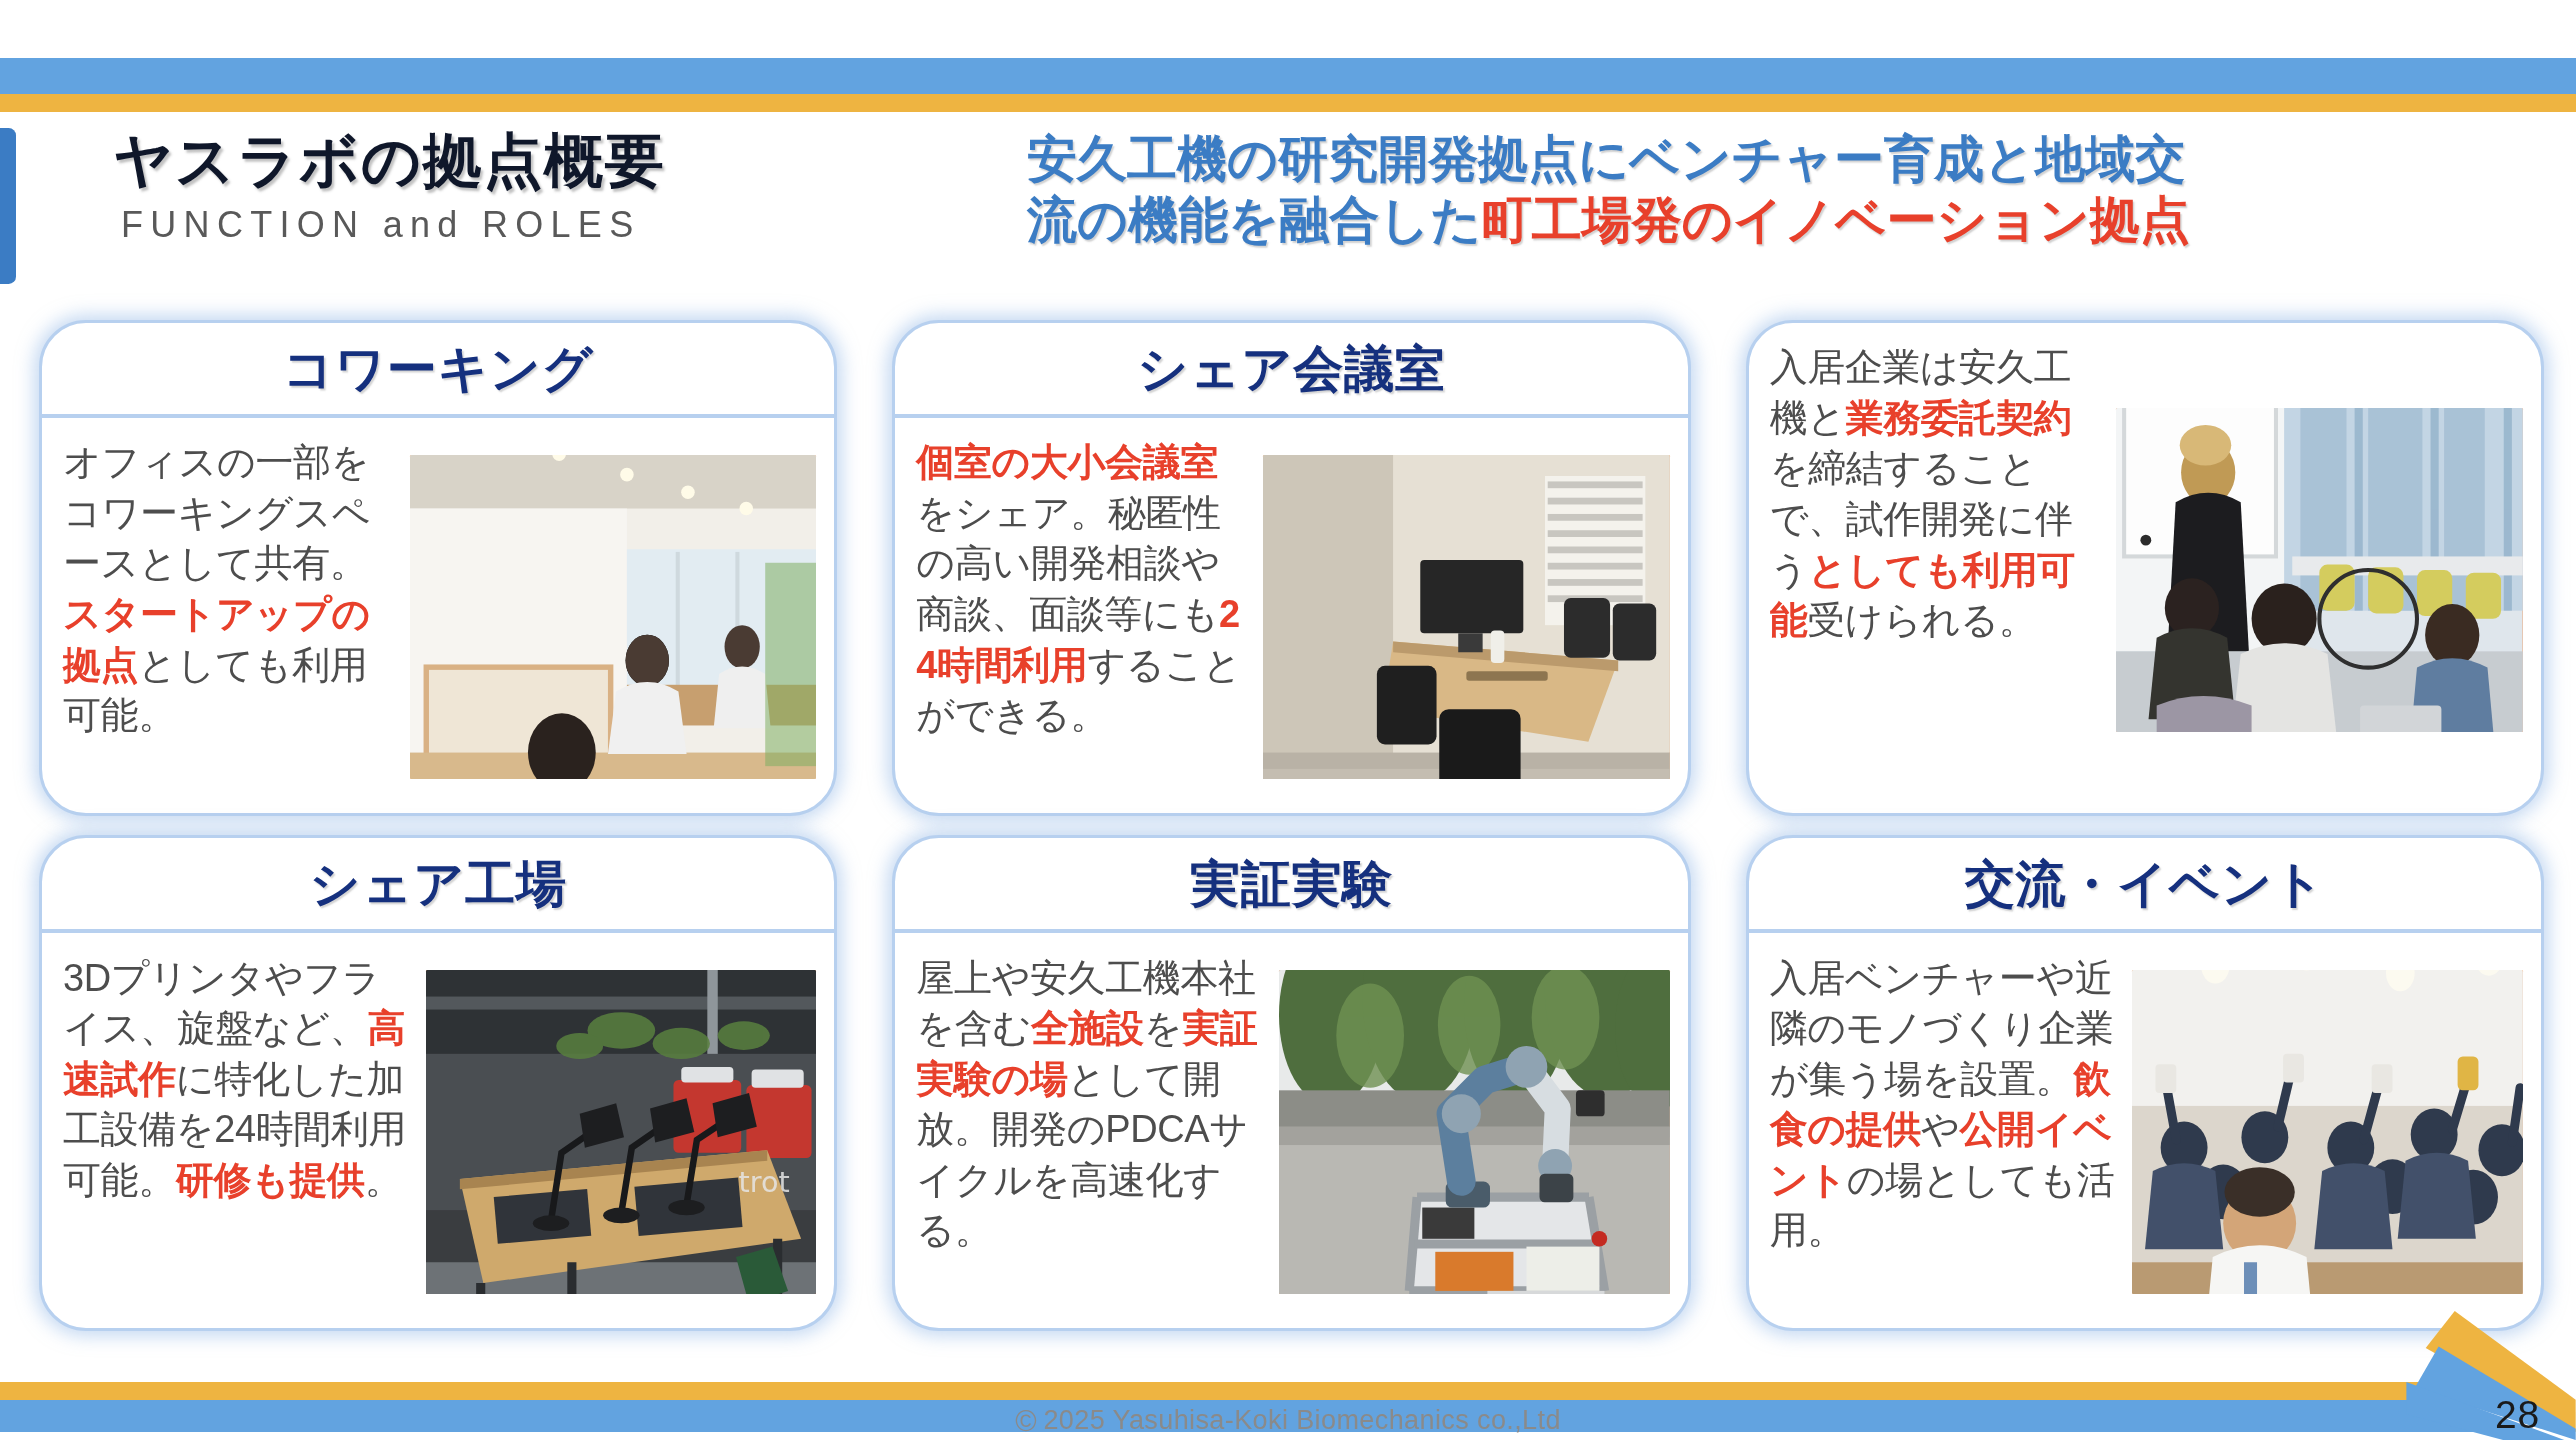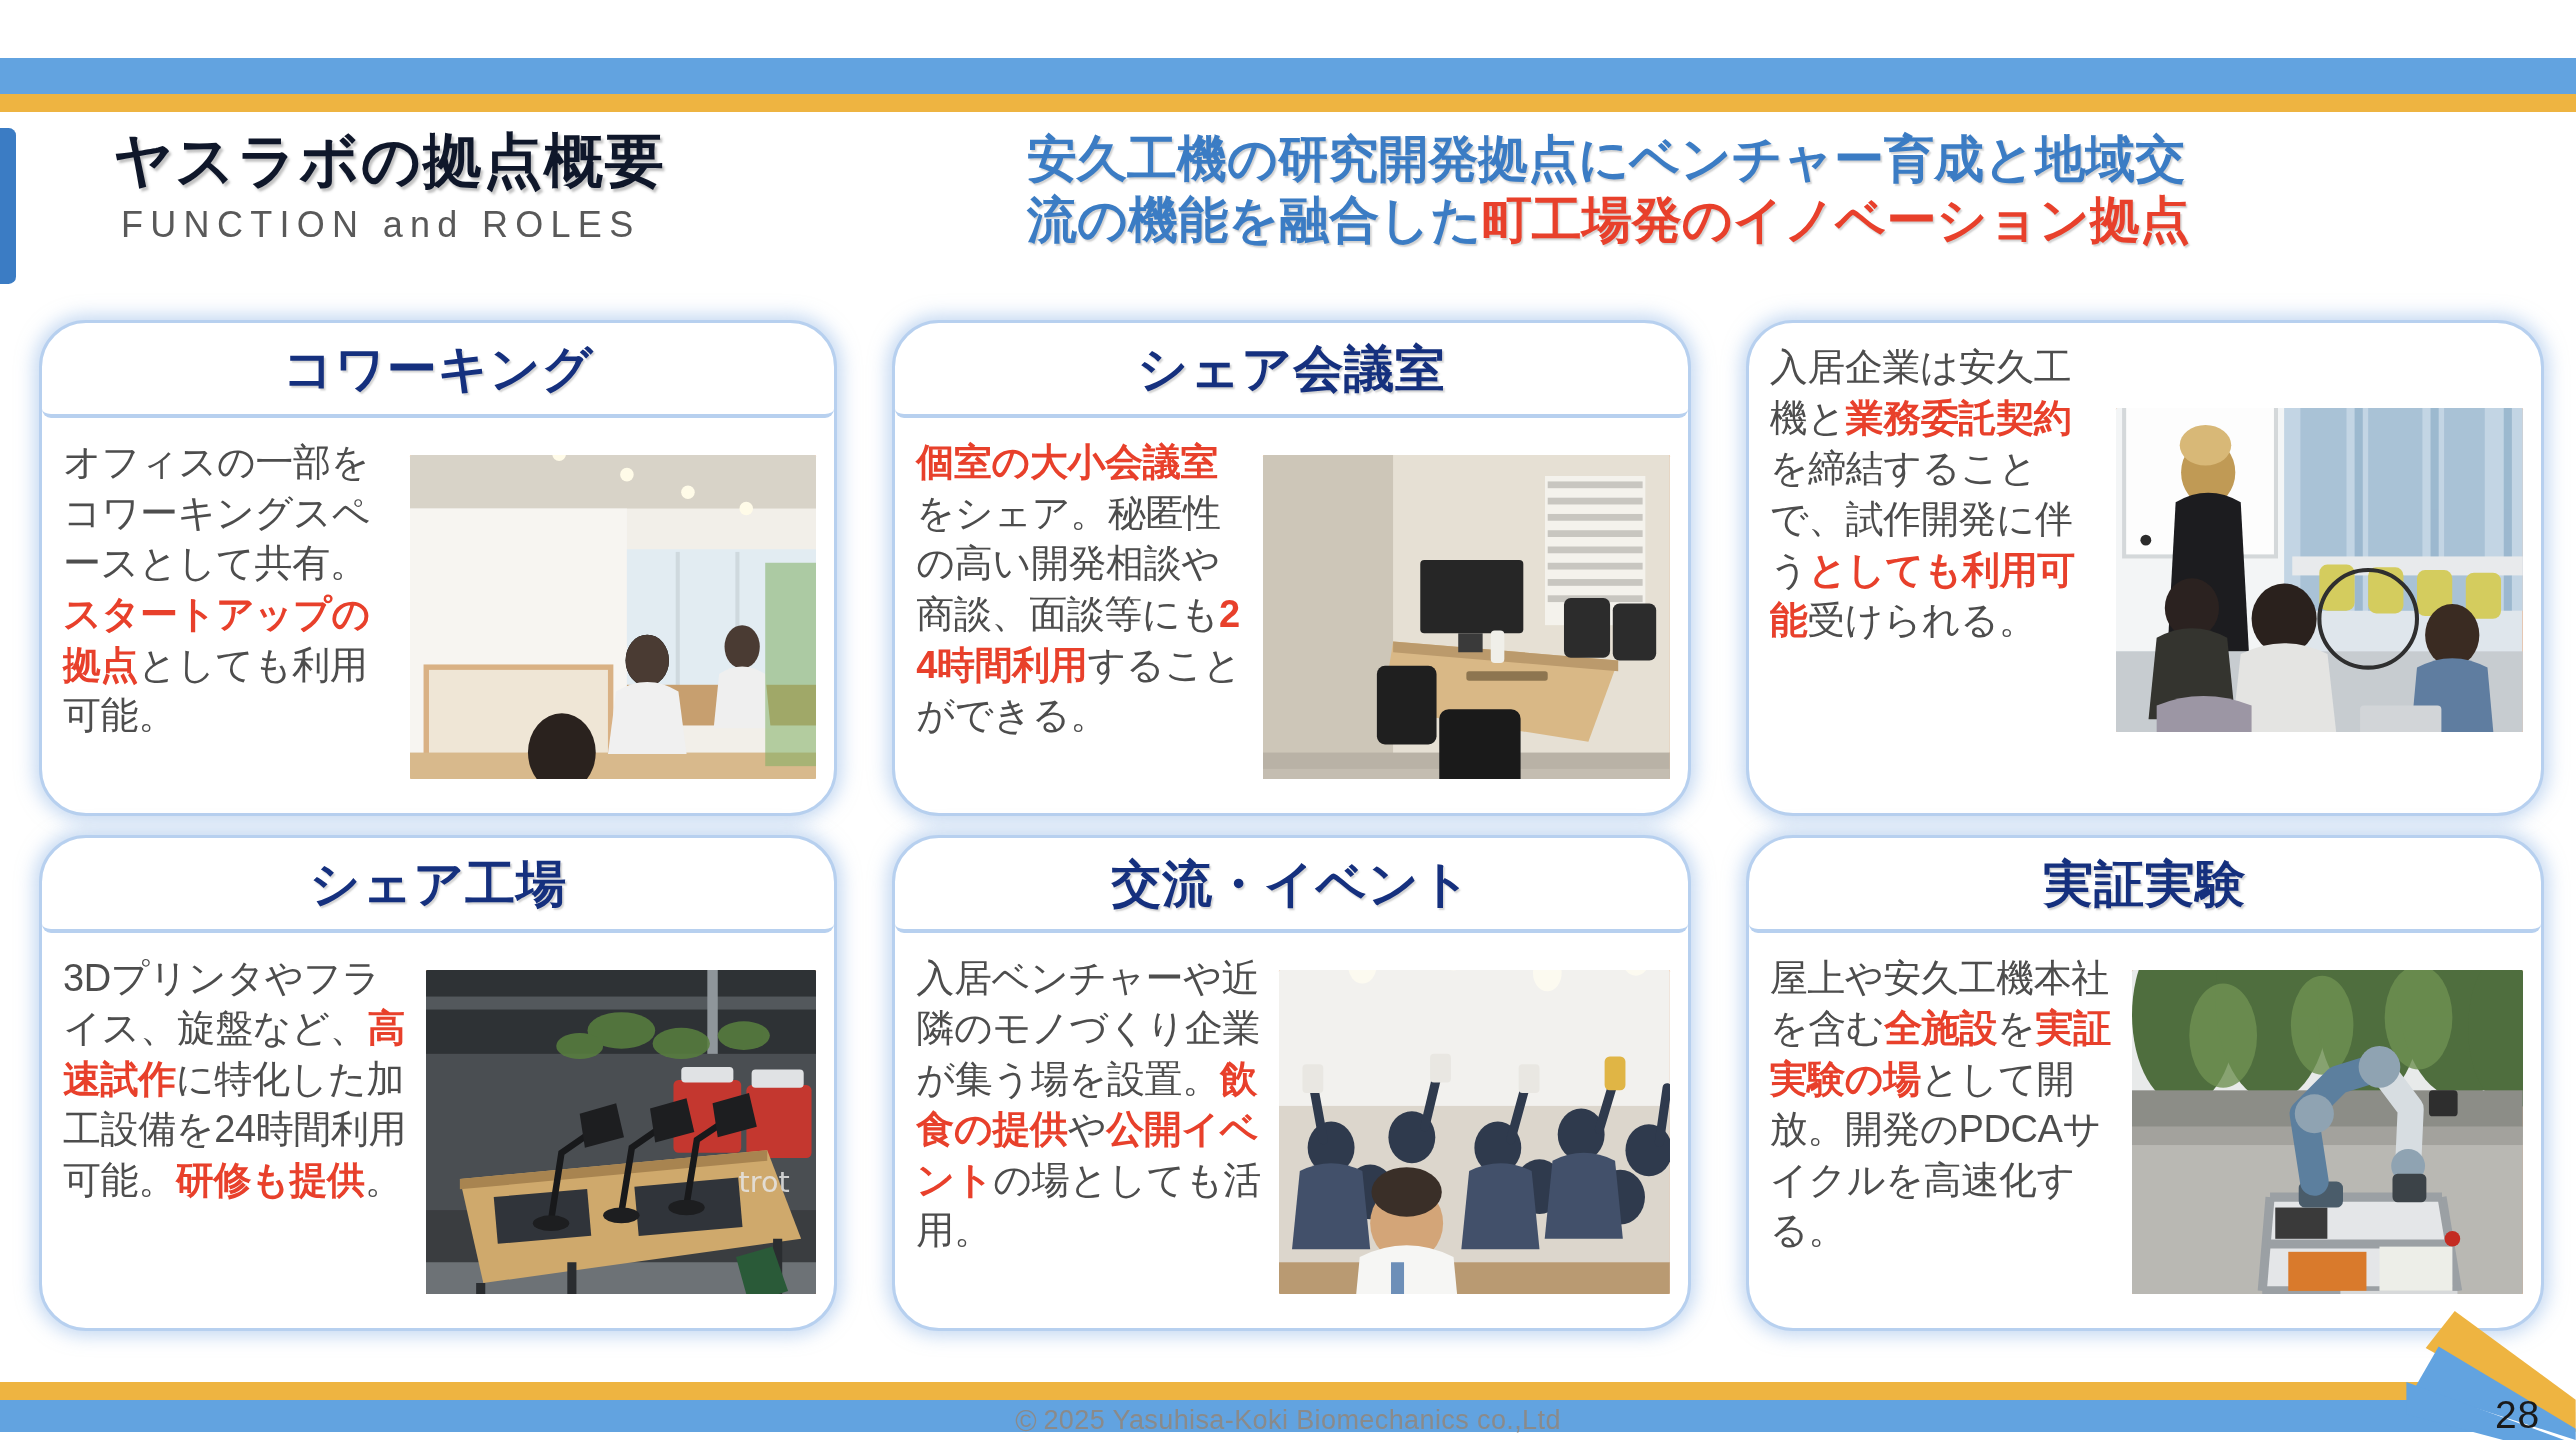--- a/index.html
+++ b/index.html
@@ -70,21 +70,20 @@
     border:3.2px solid #b7d0ef;
     border-radius:47px;
     box-shadow:0 0 18px 4.9px rgba(150,185,232,0.55);
     display:flex; flex-direction:column;
     overflow:hidden;
   }
   .card-head {
     height:95px; flex:0 0 95px;
     display:flex; align-items:center; justify-content:center;
     border-bottom:4px solid #b7d0ef;
-    border-radius:9px;
   }
   .card-title {
     font-size:50px; font-weight:bold; color:#15307e;
     letter-spacing:0.8px; line-height:1;
     text-shadow:1.6px 2.4px 1.6px rgba(140,140,140,0.38);
     white-space:nowrap;
   }
   .card-body {
     flex:1 1 auto;
     display:flex; align-items:flex-start;
@@ -331,20 +330,79 @@
             </g>
             <path d="M238 296 l28 -8 l12 34 l-30 10 Z" fill="#2a5a38"></path>
             <text x="240" y="246" font-family="DejaVu Sans" font-size="22" fill="#e6e6e6" opacity="0.85">trot</text>
           </svg>
         </div>
       </div>
     </div>
 
     <div class="card row2">
       <div class="card-head">
+        <div class="card-title">実証実験</div>
+      </div>
+      <div class="card-body">
+        <div class="card-text"><span>屋上や安久工機本社を含む</span><span class="hot">全施設</span><span>を</span><span class="hot">実証実験の場</span><span>として開放。開発のPDCAサイクルを高速化する。</span></div>
+        <div class="card-photo">
+          <svg viewBox="0 0 300 400" preserveAspectRatio="xMidYMid slice" aria-hidden="true">
+            <rect width="300" height="400" fill="#c9c7c2"></rect>
+            <rect x="0" y="0" width="300" height="170" fill="#e8eaea"></rect>
+            <g fill="#4f6e3e">
+              <ellipse cx="40" cy="110" rx="40" ry="70"></ellipse>
+              <ellipse cx="108" cy="96" rx="44" ry="80"></ellipse>
+              <ellipse cx="182" cy="104" rx="40" ry="72"></ellipse>
+              <ellipse cx="252" cy="90" rx="48" ry="84"></ellipse>
+              <ellipse cx="292" cy="120" rx="34" ry="62"></ellipse>
+            </g>
+            <g fill="#6f9152" opacity="0.8">
+              <ellipse cx="70" cy="126" rx="26" ry="40"></ellipse>
+              <ellipse cx="146" cy="118" rx="24" ry="38"></ellipse>
+              <ellipse cx="220" cy="112" rx="26" ry="40"></ellipse>
+            </g>
+            <rect x="0" y="168" width="300" height="36" fill="#8c8d87"></rect>
+            <rect x="0" y="196" width="300" height="204" fill="#b9b8b3"></rect>
+            <rect x="0" y="196" width="300" height="14" fill="#a3a29d"></rect>
+            <path d="M106 250 L238 250 L250 322 L100 322 Z" fill="#e4e6e8"></path>
+            <g stroke="#9ba0a4" stroke-width="7" fill="none">
+              <path d="M106 250 L100 322"></path>
+              <path d="M238 250 L250 322"></path>
+              <path d="M104 286 L244 286"></path>
+              <path d="M100 322 L250 322"></path>
+              <path d="M106 250 L238 250"></path>
+            </g>
+            <rect x="120" y="292" width="60" height="30" fill="#d97a2c"></rect>
+            <rect x="190" y="288" width="56" height="34" fill="#edeee8"></rect>
+            <rect x="110" y="258" width="40" height="24" fill="#3a3a3a"></rect>
+            <rect x="160" y="322" width="90" height="26" fill="#d7d9da"></rect>
+            <g fill="#2e2e2e">
+              <circle cx="132" cy="362" r="22"></circle>
+              <circle cx="238" cy="356" r="22"></circle>
+            </g>
+            <circle cx="132" cy="362" r="9" fill="#9ea3a6"></circle>
+            <circle cx="238" cy="356" r="9" fill="#9ea3a6"></circle>
+            <g>
+              <rect x="128" y="238" width="34" height="20" rx="5" fill="#4a5c6a"></rect>
+              <path d="M140 238 L132 186 L158 160 L190 150" stroke="#5c7f9e" stroke-width="22" fill="none" stroke-linecap="round" stroke-linejoin="round"></path>
+              <path d="M190 150 L214 182 L212 226" stroke="#d7dde1" stroke-width="20" fill="none" stroke-linecap="round" stroke-linejoin="round"></path>
+              <circle cx="190" cy="150" r="16" fill="#8fa3b2"></circle>
+              <circle cx="140" cy="186" r="15" fill="#8fa3b2"></circle>
+              <circle cx="212" cy="226" r="13" fill="#8fa3b2"></circle>
+              <rect x="200" y="232" width="26" height="22" rx="4" fill="#3c4348"></rect>
+              <rect x="228" y="168" width="22" height="20" rx="3" fill="#2e2e2e"></rect>
+            </g>
+            <rect x="240" y="276" width="12" height="12" rx="6" fill="#c42b22"></rect>
+          </svg>
+        </div>
+      </div>
+    </div>
+
+    <div class="card row2">
+      <div class="card-head">
         <div class="card-title">交流・イベント</div>
       </div>
       <div class="card-body">
         <div class="card-text"><span>入居ベンチャーや近隣のモノづくり企業が集う場を設置。</span><span class="hot">飲食の提供</span><span>や</span><span class="hot">公開イベント</span><span>の場としても活用。</span></div>
         <div class="card-photo">
           <svg viewBox="0 0 300 400" preserveAspectRatio="xMidYMid slice" aria-hidden="true">
             <rect width="300" height="400" fill="#e7e5e0"></rect>
             <rect x="0" y="0" width="300" height="180" fill="#f2f1ee"></rect>
             <g fill="#d8d6d1">
               <rect x="14" y="18" width="76" height="26" rx="4"></rect>
@@ -399,79 +457,20 @@
             <rect x="86" y="300" width="10" height="56" fill="#6d8fb8"></rect>
             <path d="M56 352 q44 -14 88 0 l0 48 l-88 0 Z" fill="#2f3f55"></path>
             <rect x="128" y="352" width="42" height="18" rx="4" fill="#1c1c1c"></rect>
             <rect x="178" y="340" width="64" height="10" fill="#2c2c2c"></rect>
             <ellipse cx="212" cy="334" rx="22" ry="8" fill="#ece9e3"></ellipse>
           </svg>
         </div>
       </div>
     </div>
 
-    <div class="card row2">
-      <div class="card-head">
-        <div class="card-title">実証実験</div>
-      </div>
-      <div class="card-body">
-        <div class="card-text"><span>屋上や安久工機本社を含む</span><span class="hot">全施設</span><span>を</span><span class="hot">実証実験の場</span><span>として開放。開発のPDCAサイクルを高速化する。</span></div>
-        <div class="card-photo">
-          <svg viewBox="0 0 300 400" preserveAspectRatio="xMidYMid slice" aria-hidden="true">
-            <rect width="300" height="400" fill="#c9c7c2"></rect>
-            <rect x="0" y="0" width="300" height="170" fill="#e8eaea"></rect>
-            <g fill="#4f6e3e">
-              <ellipse cx="40" cy="110" rx="40" ry="70"></ellipse>
-              <ellipse cx="108" cy="96" rx="44" ry="80"></ellipse>
-              <ellipse cx="182" cy="104" rx="40" ry="72"></ellipse>
-              <ellipse cx="252" cy="90" rx="48" ry="84"></ellipse>
-              <ellipse cx="292" cy="120" rx="34" ry="62"></ellipse>
-            </g>
-            <g fill="#6f9152" opacity="0.8">
-              <ellipse cx="70" cy="126" rx="26" ry="40"></ellipse>
-              <ellipse cx="146" cy="118" rx="24" ry="38"></ellipse>
-              <ellipse cx="220" cy="112" rx="26" ry="40"></ellipse>
-            </g>
-            <rect x="0" y="168" width="300" height="36" fill="#8c8d87"></rect>
-            <rect x="0" y="196" width="300" height="204" fill="#b9b8b3"></rect>
-            <rect x="0" y="196" width="300" height="14" fill="#a3a29d"></rect>
-            <path d="M106 250 L238 250 L250 322 L100 322 Z" fill="#e4e6e8"></path>
-            <g stroke="#9ba0a4" stroke-width="7" fill="none">
-              <path d="M106 250 L100 322"></path>
-              <path d="M238 250 L250 322"></path>
-              <path d="M104 286 L244 286"></path>
-              <path d="M100 322 L250 322"></path>
-              <path d="M106 250 L238 250"></path>
-            </g>
-            <rect x="120" y="292" width="60" height="30" fill="#d97a2c"></rect>
-            <rect x="190" y="288" width="56" height="34" fill="#edeee8"></rect>
-            <rect x="110" y="258" width="40" height="24" fill="#3a3a3a"></rect>
-            <rect x="160" y="322" width="90" height="26" fill="#d7d9da"></rect>
-            <g fill="#2e2e2e">
-              <circle cx="132" cy="362" r="22"></circle>
-              <circle cx="238" cy="356" r="22"></circle>
-            </g>
-            <circle cx="132" cy="362" r="9" fill="#9ea3a6"></circle>
-            <circle cx="238" cy="356" r="9" fill="#9ea3a6"></circle>
-            <g>
-              <rect x="128" y="238" width="34" height="20" rx="5" fill="#4a5c6a"></rect>
-              <path d="M140 238 L132 186 L158 160 L190 150" stroke="#5c7f9e" stroke-width="22" fill="none" stroke-linecap="round" stroke-linejoin="round"></path>
-              <path d="M190 150 L214 182 L212 226" stroke="#d7dde1" stroke-width="20" fill="none" stroke-linecap="round" stroke-linejoin="round"></path>
-              <circle cx="190" cy="150" r="16" fill="#8fa3b2"></circle>
-              <circle cx="140" cy="186" r="15" fill="#8fa3b2"></circle>
-              <circle cx="212" cy="226" r="13" fill="#8fa3b2"></circle>
-              <rect x="200" y="232" width="26" height="22" rx="4" fill="#3c4348"></rect>
-              <rect x="228" y="168" width="22" height="20" rx="3" fill="#2e2e2e"></rect>
-            </g>
-            <rect x="240" y="276" width="12" height="12" rx="6" fill="#c42b22"></rect>
-          </svg>
-        </div>
-      </div>
-    </div>
-
   </div>
 
   <div class="botbar-gold"></div>
   <div class="botbar-blue"></div>
 
   <svg class="arrow-head" viewBox="0 0 210 160" aria-hidden="true">
     <path d="M60 0 L210 110 L210 150 L24 46 Z" fill="#eeb441"></path>
     <path d="M40 44 L210 146 L210 160 L10 96 Z" fill="#62a3e0"></path>
     <path d="M0 88 L196 160 L120 160 L0 128 Z" fill="#62a3e0"></path>
   </svg>

